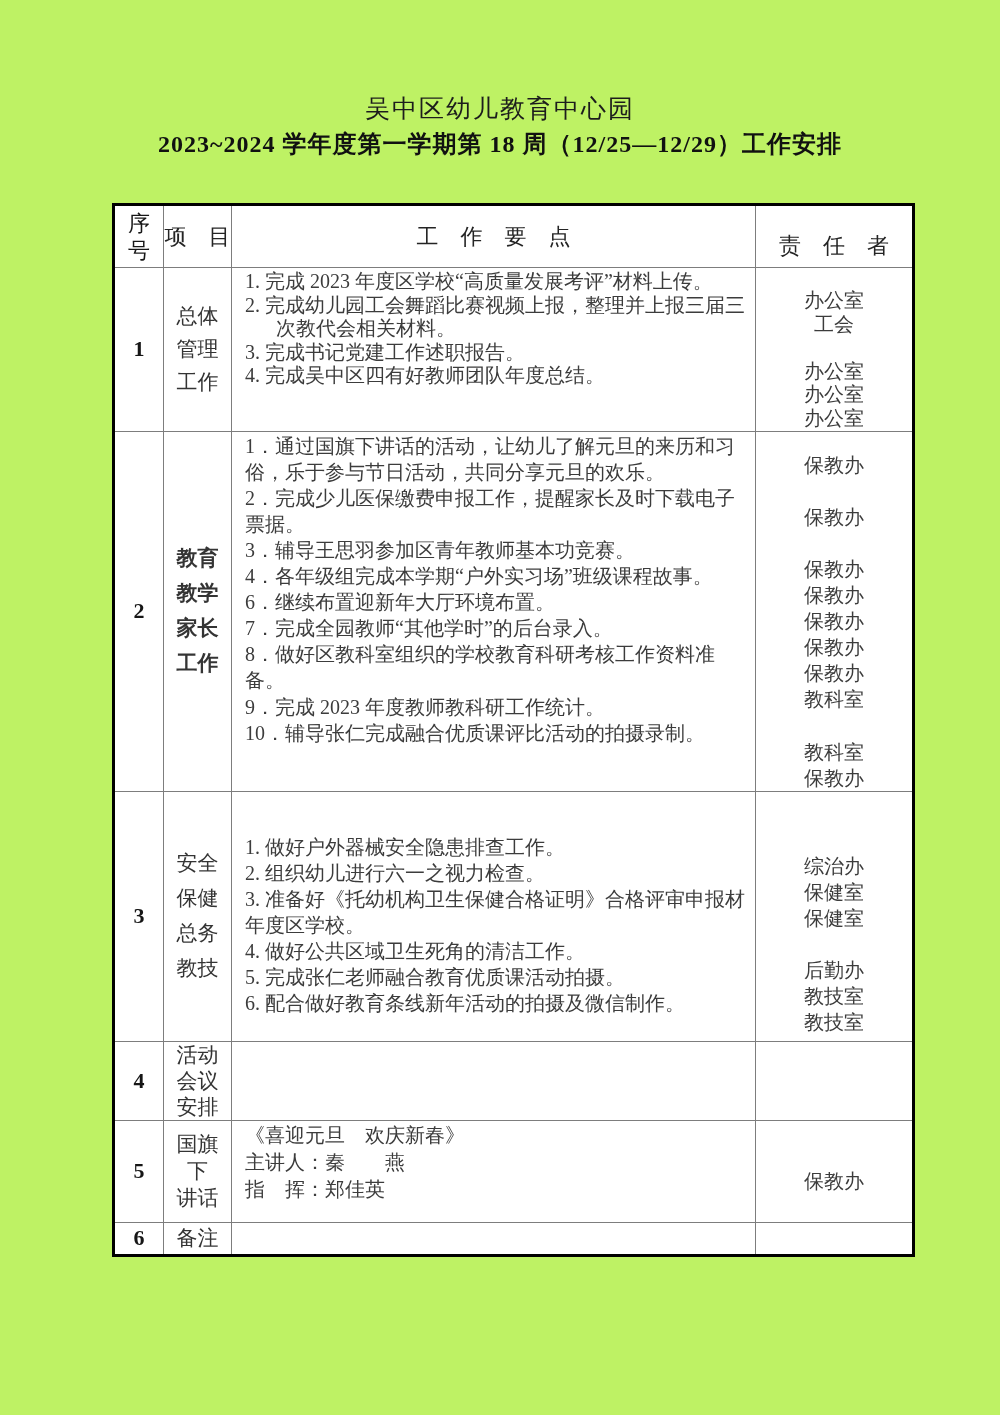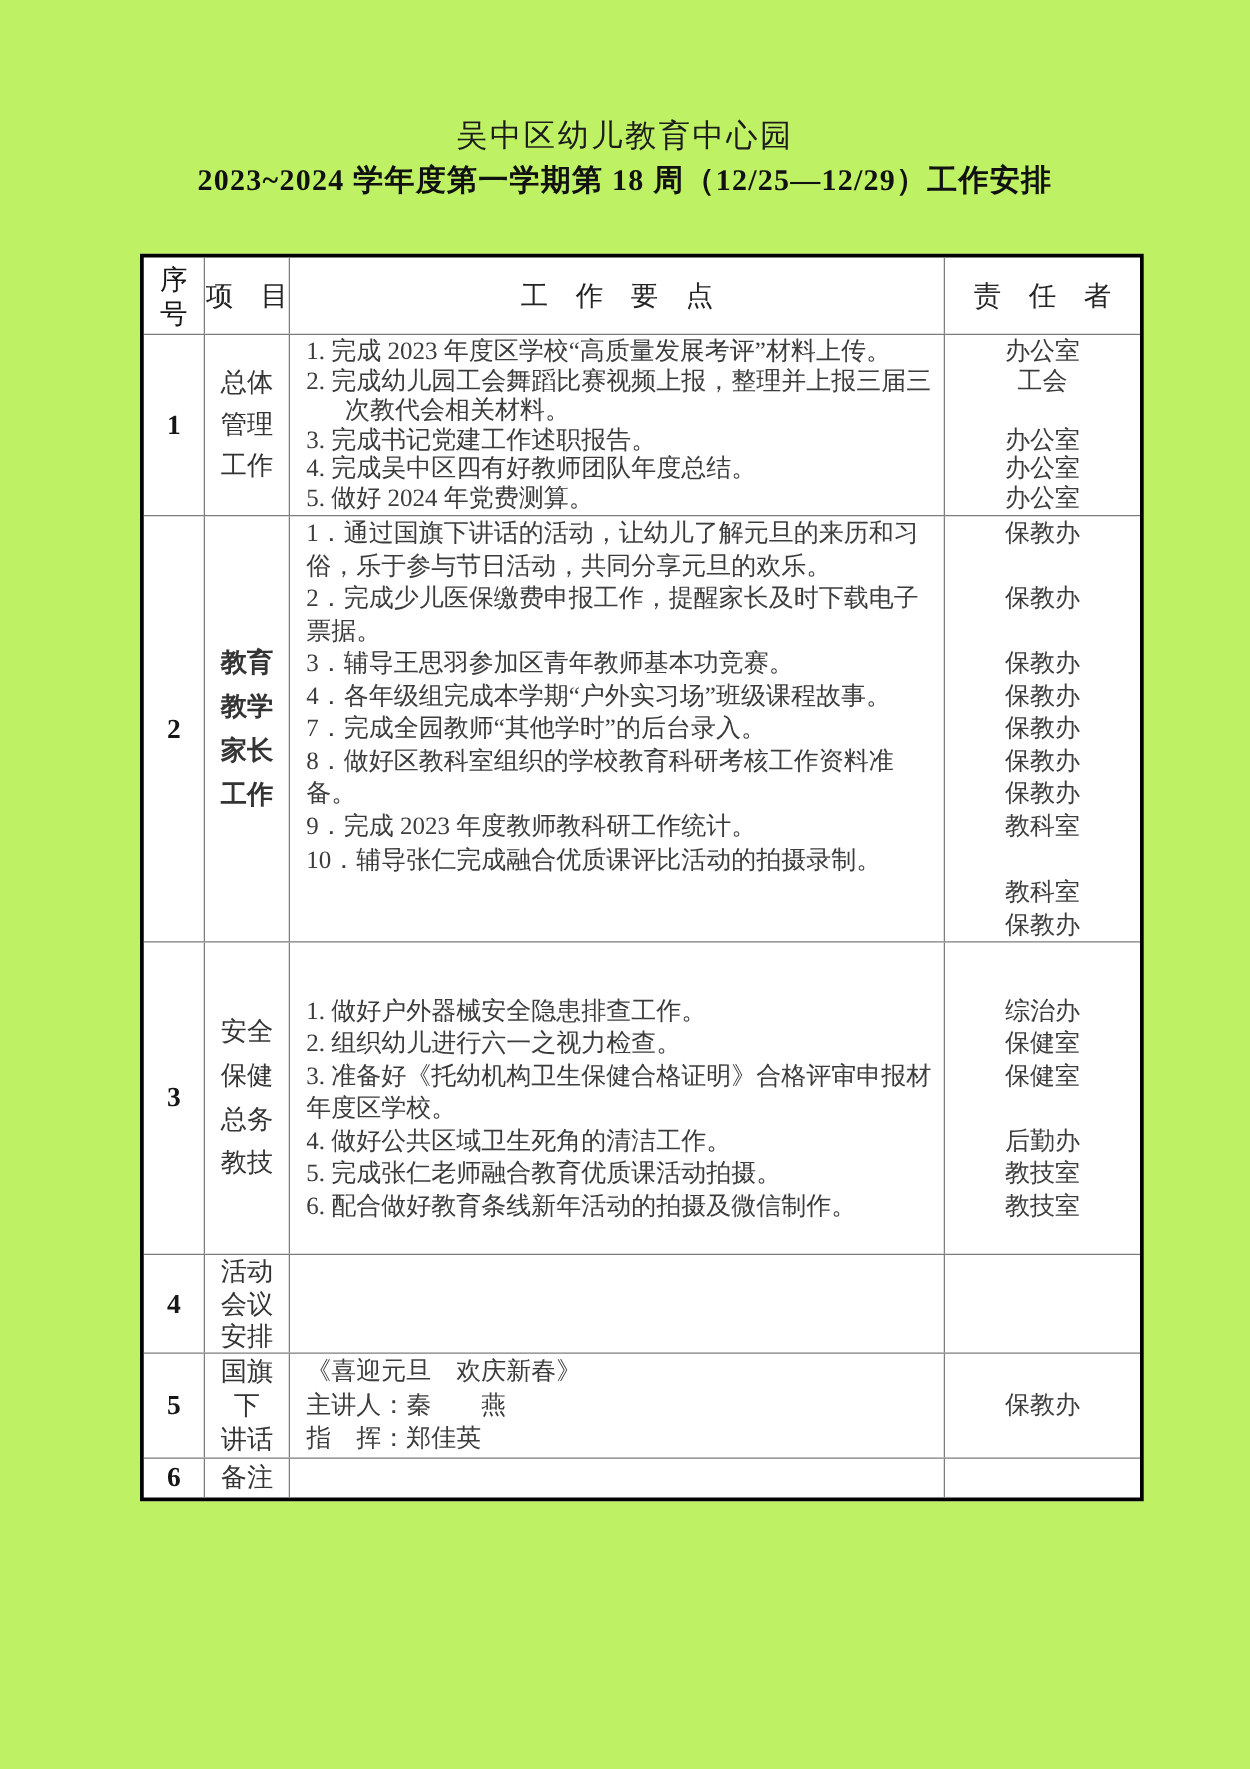--- a/index.html
+++ b/index.html
@@ -30,21 +30,21 @@
     width:49px; flex:none; display:flex; align-items:center; justify-content:center;
     font-weight:bold; font-size:22px; color:#161616;
   }
   .c-proj {
     width:68px; flex:none; display:flex; flex-direction:column;
     align-items:center; justify-content:center;
     font-size:21px; color:#343434; text-align:center;
   }
   .c-proj div { line-height:34px; white-space:nowrap; }
   .c-content { width:524px; flex:none; padding:0 6px 0 13px; font-size:20px; }
-  .c-resp { flex:1; text-align:center; font-size:20px; }
+  .c-resp { flex:1; text-align:center; font-size:20px;margin-top:19px; }
   .ln { white-space:nowrap; overflow:hidden; }
 
   
   .thead { min-height:61px; font-size:22px; color:#242424; }
   .thead .c-no { flex-direction:column; font-weight:normal; font-size:22px; }
   .thead .c-no div { line-height:27px; }
   .thead .c-proj { font-size:22px; color:#242424; }
   .thead .c-proj div { line-height:27px;text-align:center; }
   .h-center { display:flex; align-items:center; justify-content:center; padding:0; color:#242424; }
   .thead .c-content { font-size:22px; }
@@ -108,21 +108,20 @@
         <div>总体</div>
         <div>管理</div>
         <div>工作</div>
       </div>
       <div class="cell c-content">
         <div class="ln">1. 完成 2023 年度区学校“高质量发展考评”材料上传。</div>
         <div class="ln">2. 完成幼儿园工会舞蹈比赛视频上报，整理并上报三届三</div>
         <div class="ln indent">次教代会相关材料。</div>
         <div class="ln">3. 完成书记党建工作述职报告。</div>
         <div class="ln">4. 完成吴中区四有好教师团队年度总结。</div>
-        <div class="ln">5. 做好 2024 年党费测算。</div>
       </div>
       <div class="cell c-resp">
         <div class="ln">办公室</div>
         <div class="ln">工会</div>
         <div class="ln"></div>
         <div class="ln">办公室</div>
         <div class="ln">办公室</div>
         <div class="ln">办公室</div>
       </div>
     </div>
@@ -135,20 +134,21 @@
         <div>家长</div>
         <div>工作</div>
       </div>
       <div class="cell c-content">
         <div class="ln">1．通过国旗下讲话的活动，让幼儿了解元旦的来历和习</div>
         <div class="ln">俗，乐于参与节日活动，共同分享元旦的欢乐。</div>
         <div class="ln">2．完成少儿医保缴费申报工作，提醒家长及时下载电子</div>
         <div class="ln">票据。</div>
         <div class="ln">3．辅导王思羽参加区青年教师基本功竞赛。</div>
         <div class="ln">4．各年级组完成本学期“户外实习场”班级课程故事。</div>
+        <div class="ln">6．继续布置迎新年大厅环境布置。</div>
         <div class="ln">7．完成全园教师“其他学时”的后台录入。</div>
         <div class="ln">8．做好区教科室组织的学校教育科研考核工作资料准</div>
         <div class="ln">备。</div>
         <div class="ln">9．完成 2023 年度教师教科研工作统计。</div>
         <div class="ln">10．辅导张仁完成融合优质课评比活动的拍摄录制。</div>
       </div>
       <div class="cell c-resp">
         <div class="ln">保教办</div>
         <div class="ln"></div>
         <div class="ln">保教办</div>

